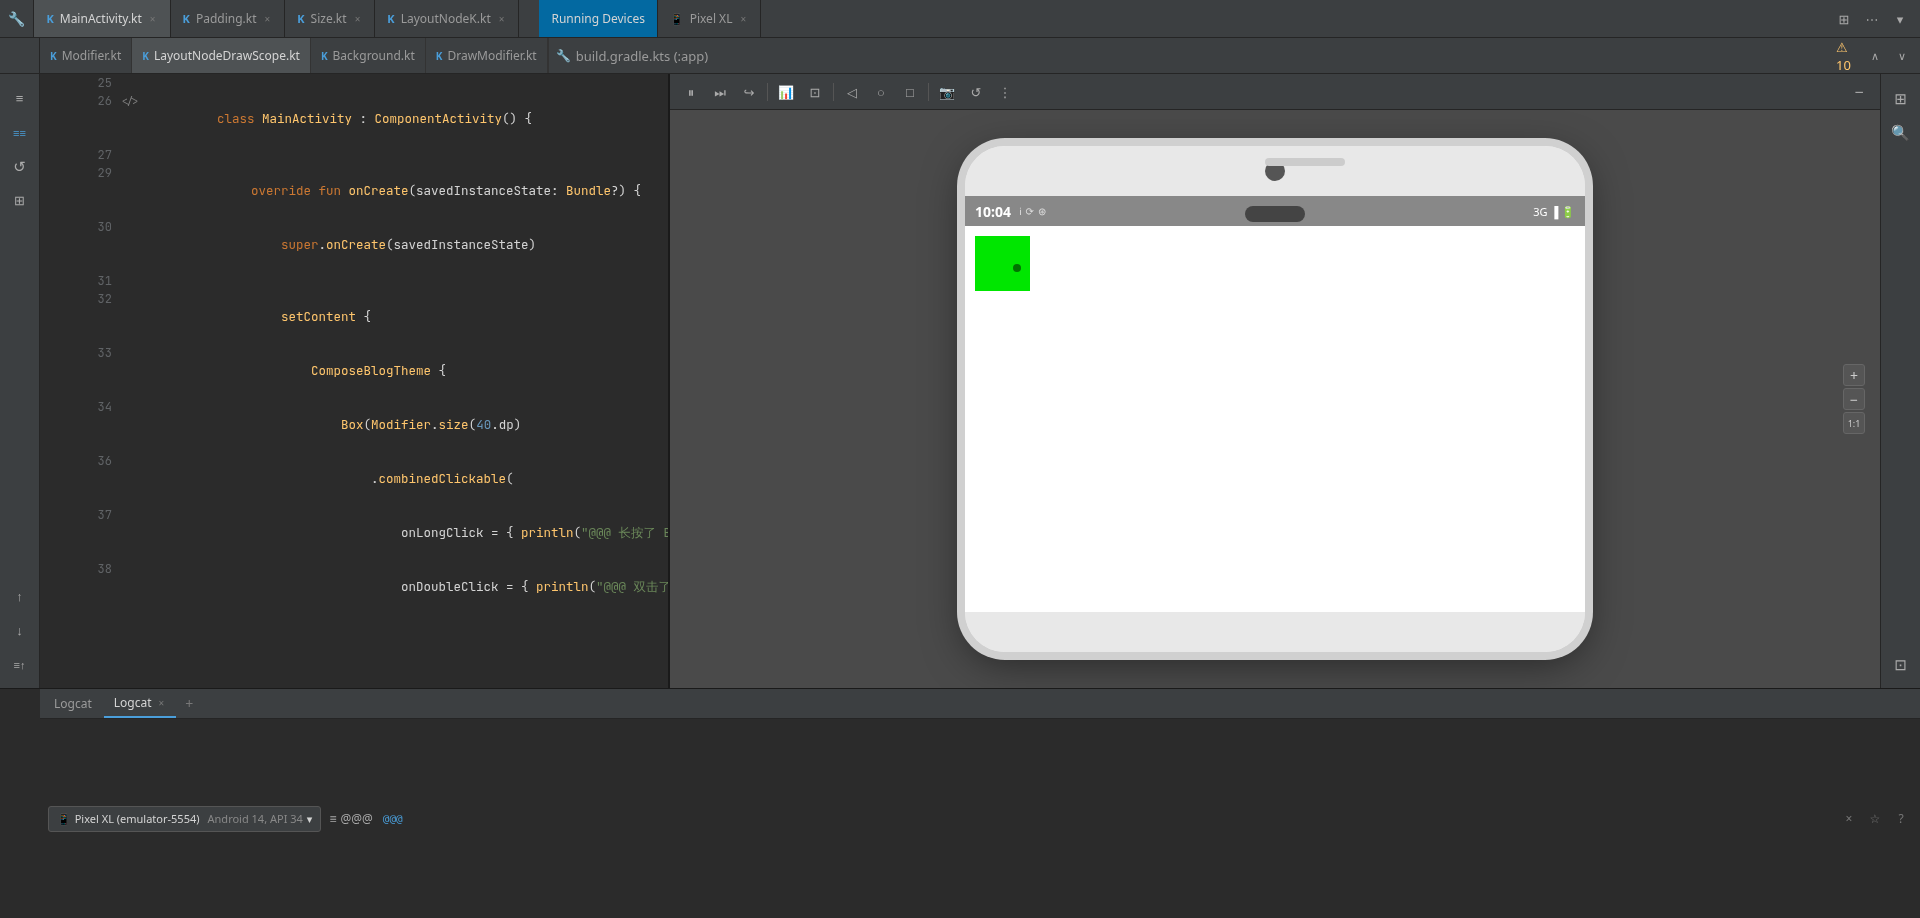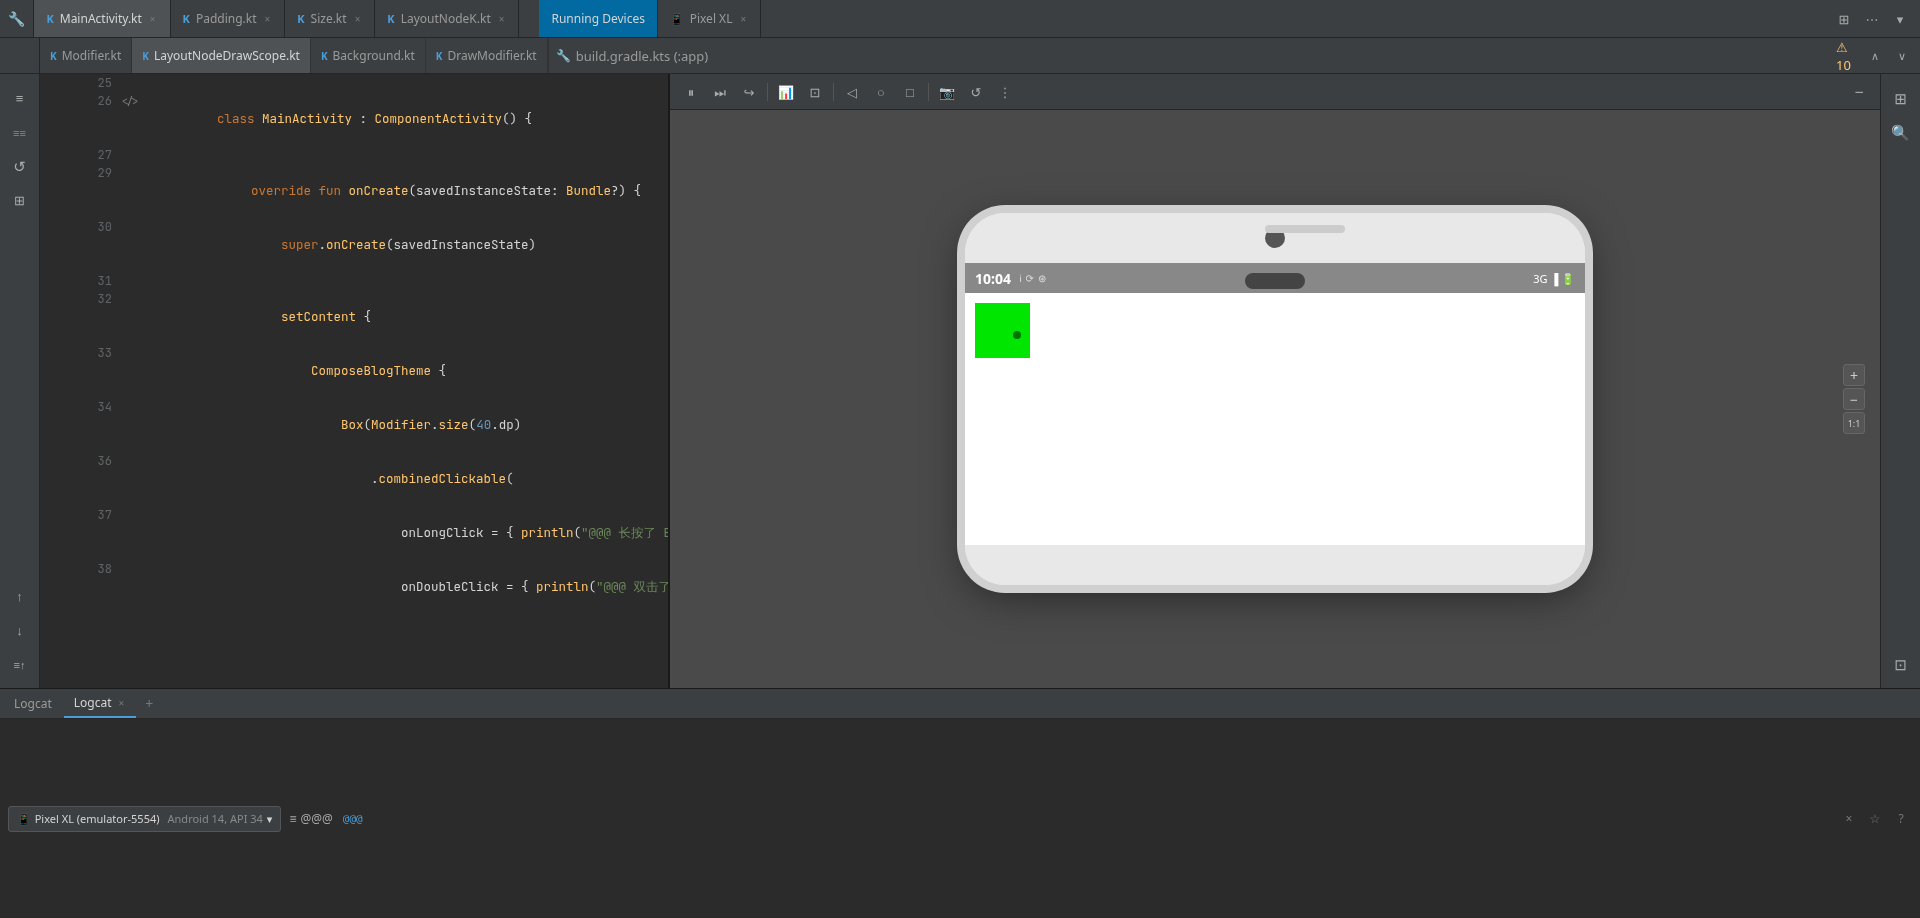--- a/index.html
+++ b/index.html
@@ -239,21 +239,21 @@
       align-items: center;
       justify-content: center;
       background: #4a4a4a;
       position: relative;
       overflow: hidden;
     }
 
     
     .phone-mockup {
       width: 620px;
-      height: 372px;
+      height: 506px;
       background: #f0f0f0;
       border-radius: 40px;
       box-shadow: 0 0 0 8px #d0d0d0, 0 10px 40px rgba(0,0,0,0.5);
       display: flex;
       flex-direction: column;
       overflow: hidden;
       position: relative;
     }
     .phone-top-bar {
       height: 50px;
@@ -377,20 +377,21 @@
     }
 
     
     .bottom-panel {
       height: 230px;
       background: #2b2b2b;
       border-top: 1px solid #1a1a1a;
       display: flex;
       flex-direction: column;
       flex-shrink: 0;
+      padding-left: 40px;
     }
     .bottom-tabs {
       display: flex;
       align-items: center;
       background: #3c3f41;
       height: 30px;
       border-bottom: 1px solid #252525;
       padding: 0 4px;
       gap: 2px;
     }

